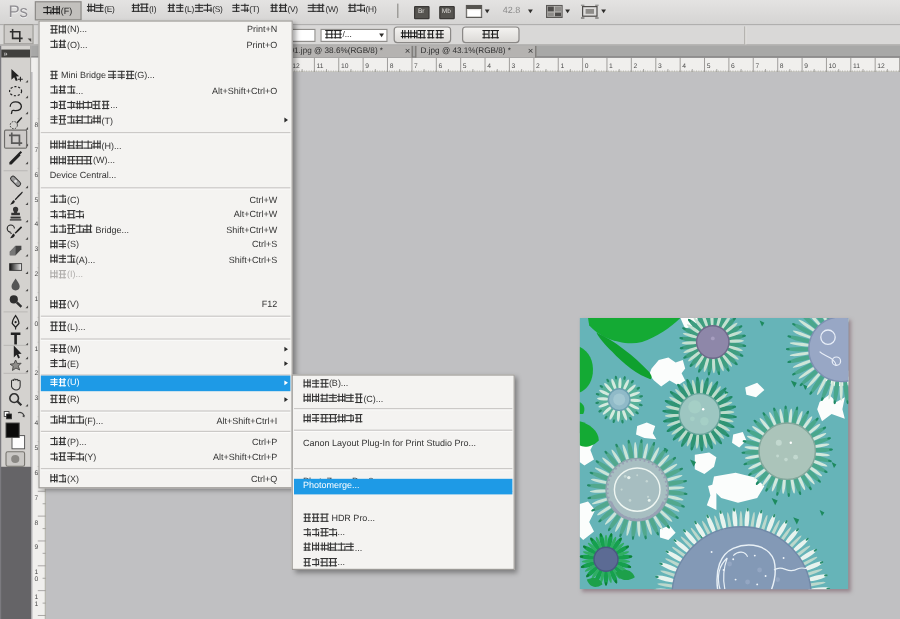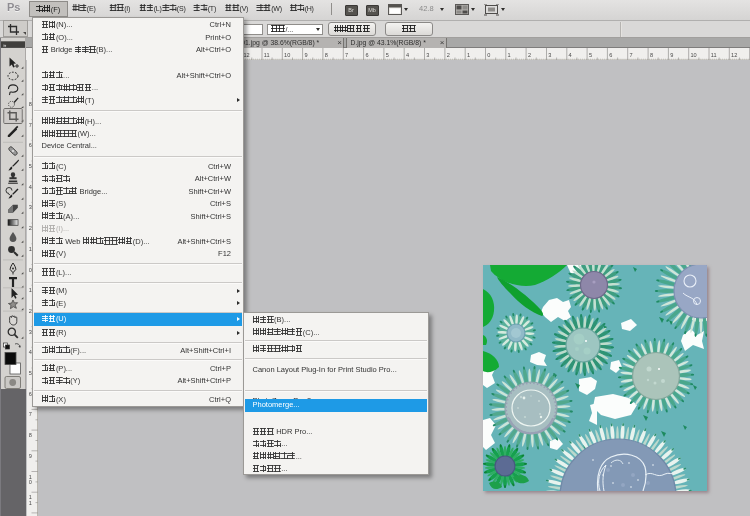--- a/index.html
+++ b/index.html
@@ -2,21 +2,21 @@
 <html><head><meta charset="utf-8"><style>
 *{margin:0;padding:0;box-sizing:border-box}
 html,body{width:750px;height:516px;overflow:hidden;font-family:"Liberation Sans",sans-serif;background:#c0c0c2;position:relative}
 i.cj{display:inline-block;width:6.8px;height:7px;margin:0 0.4px -0.8px 0;}
 i.c0{background:linear-gradient(currentColor,currentColor) 0 0.5px/6.8px 0.9px no-repeat,linear-gradient(currentColor,currentColor) 0 3.2px/5.4px 0.9px no-repeat,linear-gradient(currentColor,currentColor) 0 6px/6.8px 0.9px no-repeat,linear-gradient(currentColor,currentColor) 1.4px 0/0.9px 7px no-repeat,linear-gradient(currentColor,currentColor) 4.8px 0/0.9px 7px no-repeat}
 i.c1{background:linear-gradient(currentColor,currentColor) 0 1px/6.8px 0.9px no-repeat,linear-gradient(currentColor,currentColor) 0 5.2px/6.8px 0.9px no-repeat,linear-gradient(currentColor,currentColor) 3.2px 0/0.9px 7px no-repeat,linear-gradient(currentColor,currentColor) 5.6px 2.6px/0.9px 4.4px no-repeat}
 i.c2{background:linear-gradient(currentColor,currentColor) 0 0/6.8px 0.9px no-repeat,linear-gradient(currentColor,currentColor) 0 6.1px/6.8px 0.9px no-repeat,linear-gradient(currentColor,currentColor) 1.2px 0/0.9px 7px no-repeat,linear-gradient(currentColor,currentColor) 4.6px 0/0.9px 7px no-repeat,linear-gradient(currentColor,currentColor) 0 3px/6.8px 0.9px no-repeat}
 i.c3{background:linear-gradient(currentColor,currentColor) 0 0.5px/6.8px 0.9px no-repeat,linear-gradient(currentColor,currentColor) 0 2.8px/6.8px 0.9px no-repeat,linear-gradient(currentColor,currentColor) 0 5.4px/6.8px 0.9px no-repeat,linear-gradient(currentColor,currentColor) 3.4px 0/0.9px 7px no-repeat}
 i.c4{background:linear-gradient(currentColor,currentColor) 0.8px 0/0.9px 7px no-repeat,linear-gradient(currentColor,currentColor) 3.3px 0/0.9px 7px no-repeat,linear-gradient(currentColor,currentColor) 5.8px 0/0.9px 7px no-repeat,linear-gradient(currentColor,currentColor) 0 1.8px/6.8px 0.9px no-repeat,linear-gradient(currentColor,currentColor) 0 5px/6.8px 0.9px no-repeat}
 #menubar{position:absolute;left:0;top:0;width:750px;height:20.5px;background:linear-gradient(#e4e3e2,#d5d4d3);border-bottom:1px solid #b0afae;z-index:30}
-#pslogo{position:absolute;left:7px;top:1px;font-size:11px;font-weight:bold;color:#8f8d92;text-shadow:0 1px 0 #f2f2f2}
+#pslogo{position:absolute;left:7px;top:1px;font-size:14px;font-weight:normal;color:#8f8d92;text-shadow:0 1px 0 #f2f2f2}
 #mfile{position:absolute;left:28.5px;top:0.5px;width:39.5px;height:16px;background:#c2c0bd;border:1px solid #8e8c89;color:#1c1c1c;font-size:7.5px;text-align:center;line-height:15px}
 .mbi{position:absolute;top:0.5px;height:16px;transform:translateX(-50%);color:#2a2a2a;font-size:7px;line-height:15px;white-space:nowrap;letter-spacing:-0.2px}
 .vsep{position:absolute;left:331px;top:3px;width:1px;height:12px;background:#908e8b}
 .sqico{position:absolute;top:4.5px;width:13px;height:11px;background:#55534f;border:1px solid #3a3836;color:#dcdad7;font-size:5.5px;text-align:center;line-height:9px;border-radius:1px}
 .dar{position:absolute;top:8px;width:0;height:0;border-left:2.6px solid transparent;border-right:2.6px solid transparent;border-top:3.4px solid #2e2d2b}
 .ztxt{position:absolute;left:419px;top:0;font-size:7.5px;color:#8a8a8a;line-height:17px}
 #optbar{position:absolute;left:0;top:21px;width:750px;height:16.5px;background:#d9d8d7;border-bottom:1px solid #a19f9d;z-index:30}
 #croppreset{position:absolute;left:3px;top:-1px;width:25px;height:17px;background:#ceccc9;border:1px solid #a09e9b}
 .pdar{position:absolute;right:1px;bottom:1px;width:0;height:0;border-left:3px solid transparent;border-top:3px solid #4a4846}
 .field{position:absolute;top:2.5px;height:11px;background:#fff;border:1px solid #908e8b}
@@ -1051,29 +1051,28 @@
     <path d="M15,307 a3.5,3.5 0 0 1 5,3" fill="none" stroke="#444" stroke-width="0.9"></path>
     <path d="M20.6,308.6 l-0.4,2.4 l-1.8,-1.4 Z" fill="#444"></path>
     <rect x="10" y="326" width="10.5" height="11" fill="#fdfdfd" stroke="#555" stroke-width="0.8"></rect>
     <rect x="5" y="315.5" width="11" height="12" fill="#0a0a0a" stroke="#4a4a4a" stroke-width="0.8"></rect>
     <rect x="5" y="339.5" width="15.5" height="12" rx="1.5" fill="#cac8c5" stroke="#77756f" stroke-width="0.9"></rect>
     <circle cx="12.7" cy="345.5" r="3.4" fill="#8a8884"></circle>
   </svg>
 <div class="menu" style="left:32px;top:16.5px;width:212px;height:390px">
     <div class="mrow" style="top:1.4px">
       <span class="mt"><i class="cj c2"></i><i class="cj c4"></i>(N)...</span>
-      <span class="ms">Ctrl+N</span>
+      <span class="ms">Print+N</span>
     </div>
     <div class="mrow" style="top:14.1px">
       <span class="mt"><i class="cj c1"></i><i class="cj c0"></i>(O)...</span>
       <span class="ms">Print+O</span>
     </div>
-    <div class="mrow" style="top:26.8px">
-      <span class="mt"><i class="cj c2"></i> Bridge <i class="cj c3"></i><i class="cj c3"></i><i class="cj c2"></i>(B)...</span>
-      <span class="ms">Alt+Ctrl+O</span>
+    <div class="mrow" style="top:39.5px">
+      <span class="mt"><i class="cj c2"></i> Mini Bridge <i class="cj c3"></i><i class="cj c3"></i><i class="cj c2"></i>(G)...</span>
     </div>
     <div class="mrow" style="top:52.1px">
       <span class="mt"><i class="cj c1"></i><i class="cj c0"></i><i class="cj c1"></i>...</span>
       <span class="ms">Alt+Shift+Ctrl+O</span>
     </div>
     <div class="mrow" style="top:64.6px">
       <span class="mt"><i class="cj c1"></i><i class="cj c0"></i><i class="cj c1"></i><i class="cj c4"></i><i class="cj c1"></i><i class="cj c0"></i><i class="cj c2"></i>...</span>
     </div>
     <div class="mrow" style="top:77.2px">
       <span class="mt"><i class="cj c3"></i><i class="cj c2"></i><i class="cj c1"></i><i class="cj c0"></i><i class="cj c1"></i><i class="cj c4"></i>(T)</span>
@@ -1106,24 +1105,20 @@
       <span class="mt"><i class="cj c4"></i><i class="cj c3"></i>(S)</span>
       <span class="ms">Ctrl+S</span>
     </div>
     <div class="mrow" style="top:193.2px">
       <span class="mt"><i class="cj c4"></i><i class="cj c3"></i><i class="cj c1"></i>(A)...</span>
       <span class="ms">Shift+Ctrl+S</span>
     </div>
     <div class="mrow dis" style="top:205.7px">
       <span class="mt"><i class="cj c4"></i><i class="cj c2"></i>(I)...</span>
     </div>
-    <div class="mrow" style="top:218.2px">
-      <span class="mt"><i class="cj c4"></i><i class="cj c3"></i><i class="cj c1"></i> Web <i class="cj c4"></i><i class="cj c4"></i><i class="cj c1"></i><i class="cj c2"></i><i class="cj c2"></i><i class="cj c4"></i><i class="cj c0"></i>(D)...</span>
-      <span class="ms">Alt+Shift+Ctrl+S</span>
-    </div>
     <div class="mrow" style="top:230.7px">
       <span class="mt"><i class="cj c4"></i><i class="cj c2"></i>(V)</span>
       <span class="ms">F12</span>
     </div>
     <div class="msep" style="top:245.5px"></div>
     <div class="mrow" style="top:249.2px">
       <span class="mt"><i class="cj c2"></i><i class="cj c2"></i>(L)...</span>
     </div>
     <div class="msep" style="top:264.5px"></div>
     <div class="mrow" style="top:267.7px">

